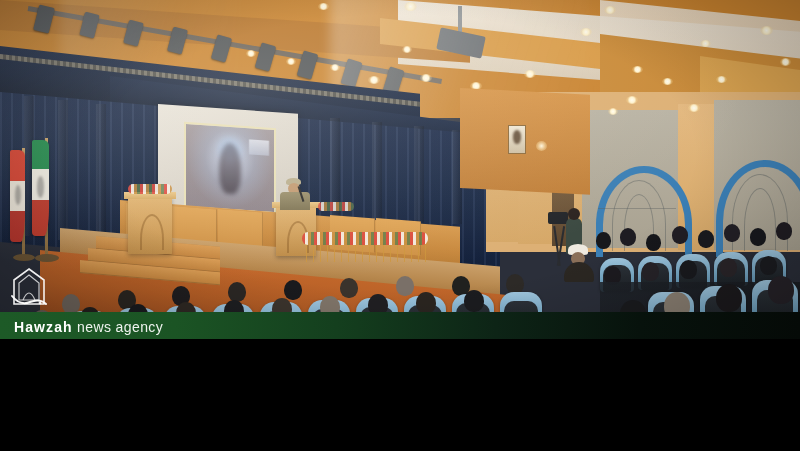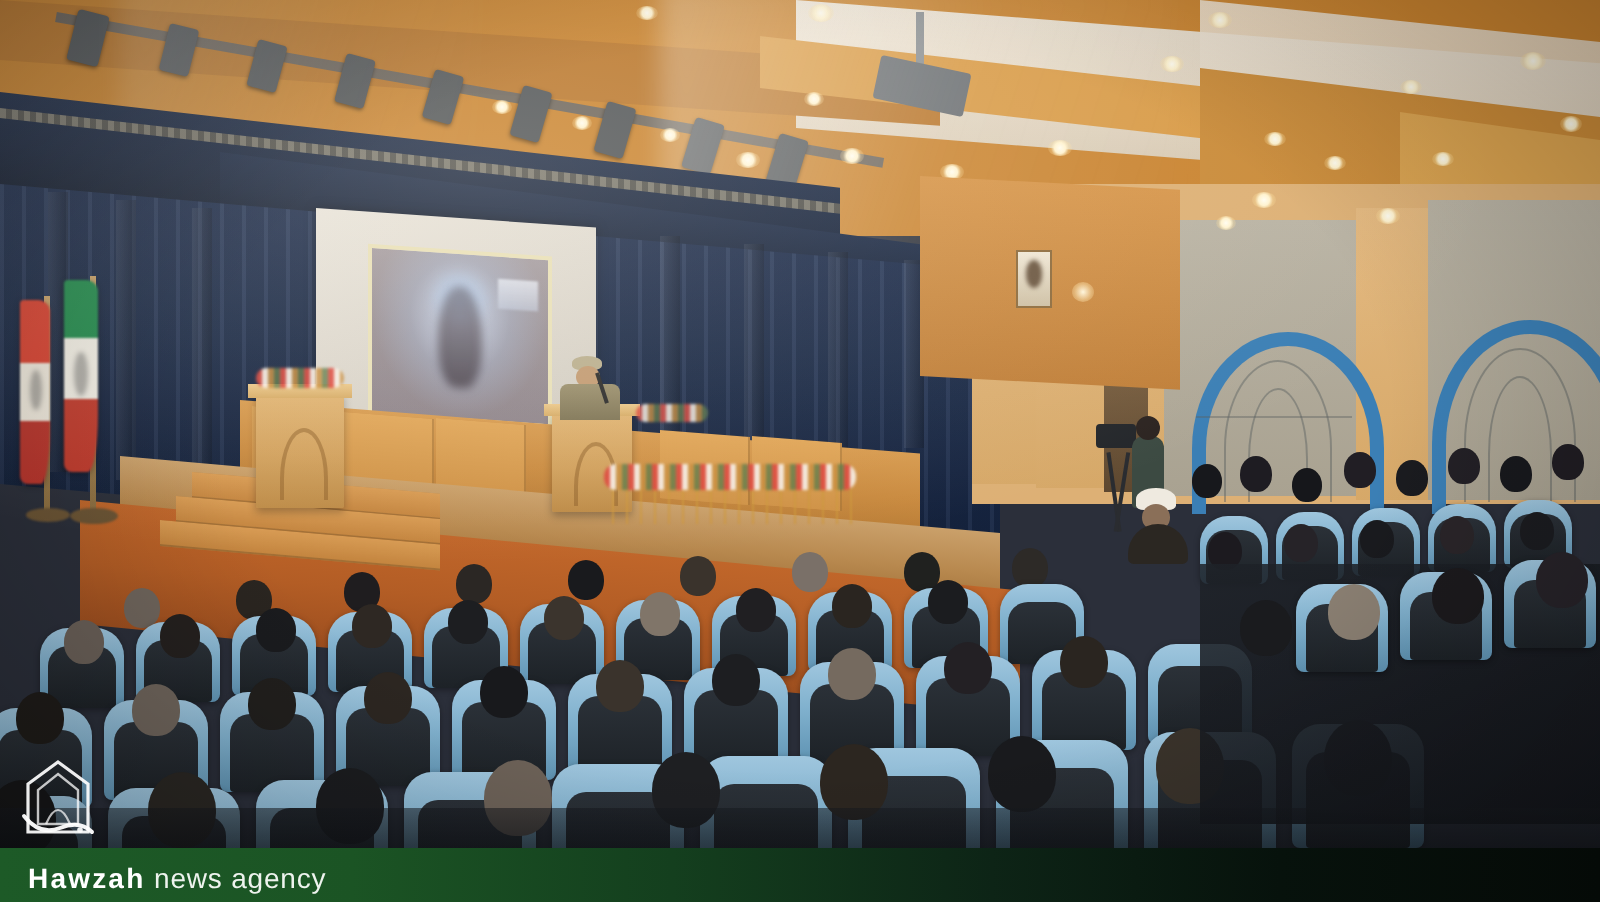--- a/index.html
+++ b/index.html
@@ -1,19 +1,19 @@
 <!DOCTYPE html>
 <html><head>
 <meta charset="utf-8">
 <style>
   html,body{margin:0;padding:0;background:#000;}
   body{font-family:"Liberation Sans", sans-serif;}
 
   #photo{
-    position:relative;width:800px;height:451px;overflow:hidden;
+    position:relative;width:800px;height:339px;overflow:hidden;
     background:#2b2f3a;
   }
 
   
   .ceiling{
     position:absolute;left:0;top:0;width:800px;height:118px;
     background:
       linear-gradient(104deg, rgba(255,255,255,.16) 0%, rgba(255,255,255,0) 42%),
       linear-gradient(184deg,#d08a32 0%,#c9832f 28%,#dca css 28%,#c98133 55%,#b5752c 100%);
     background-color:#c9832f;

